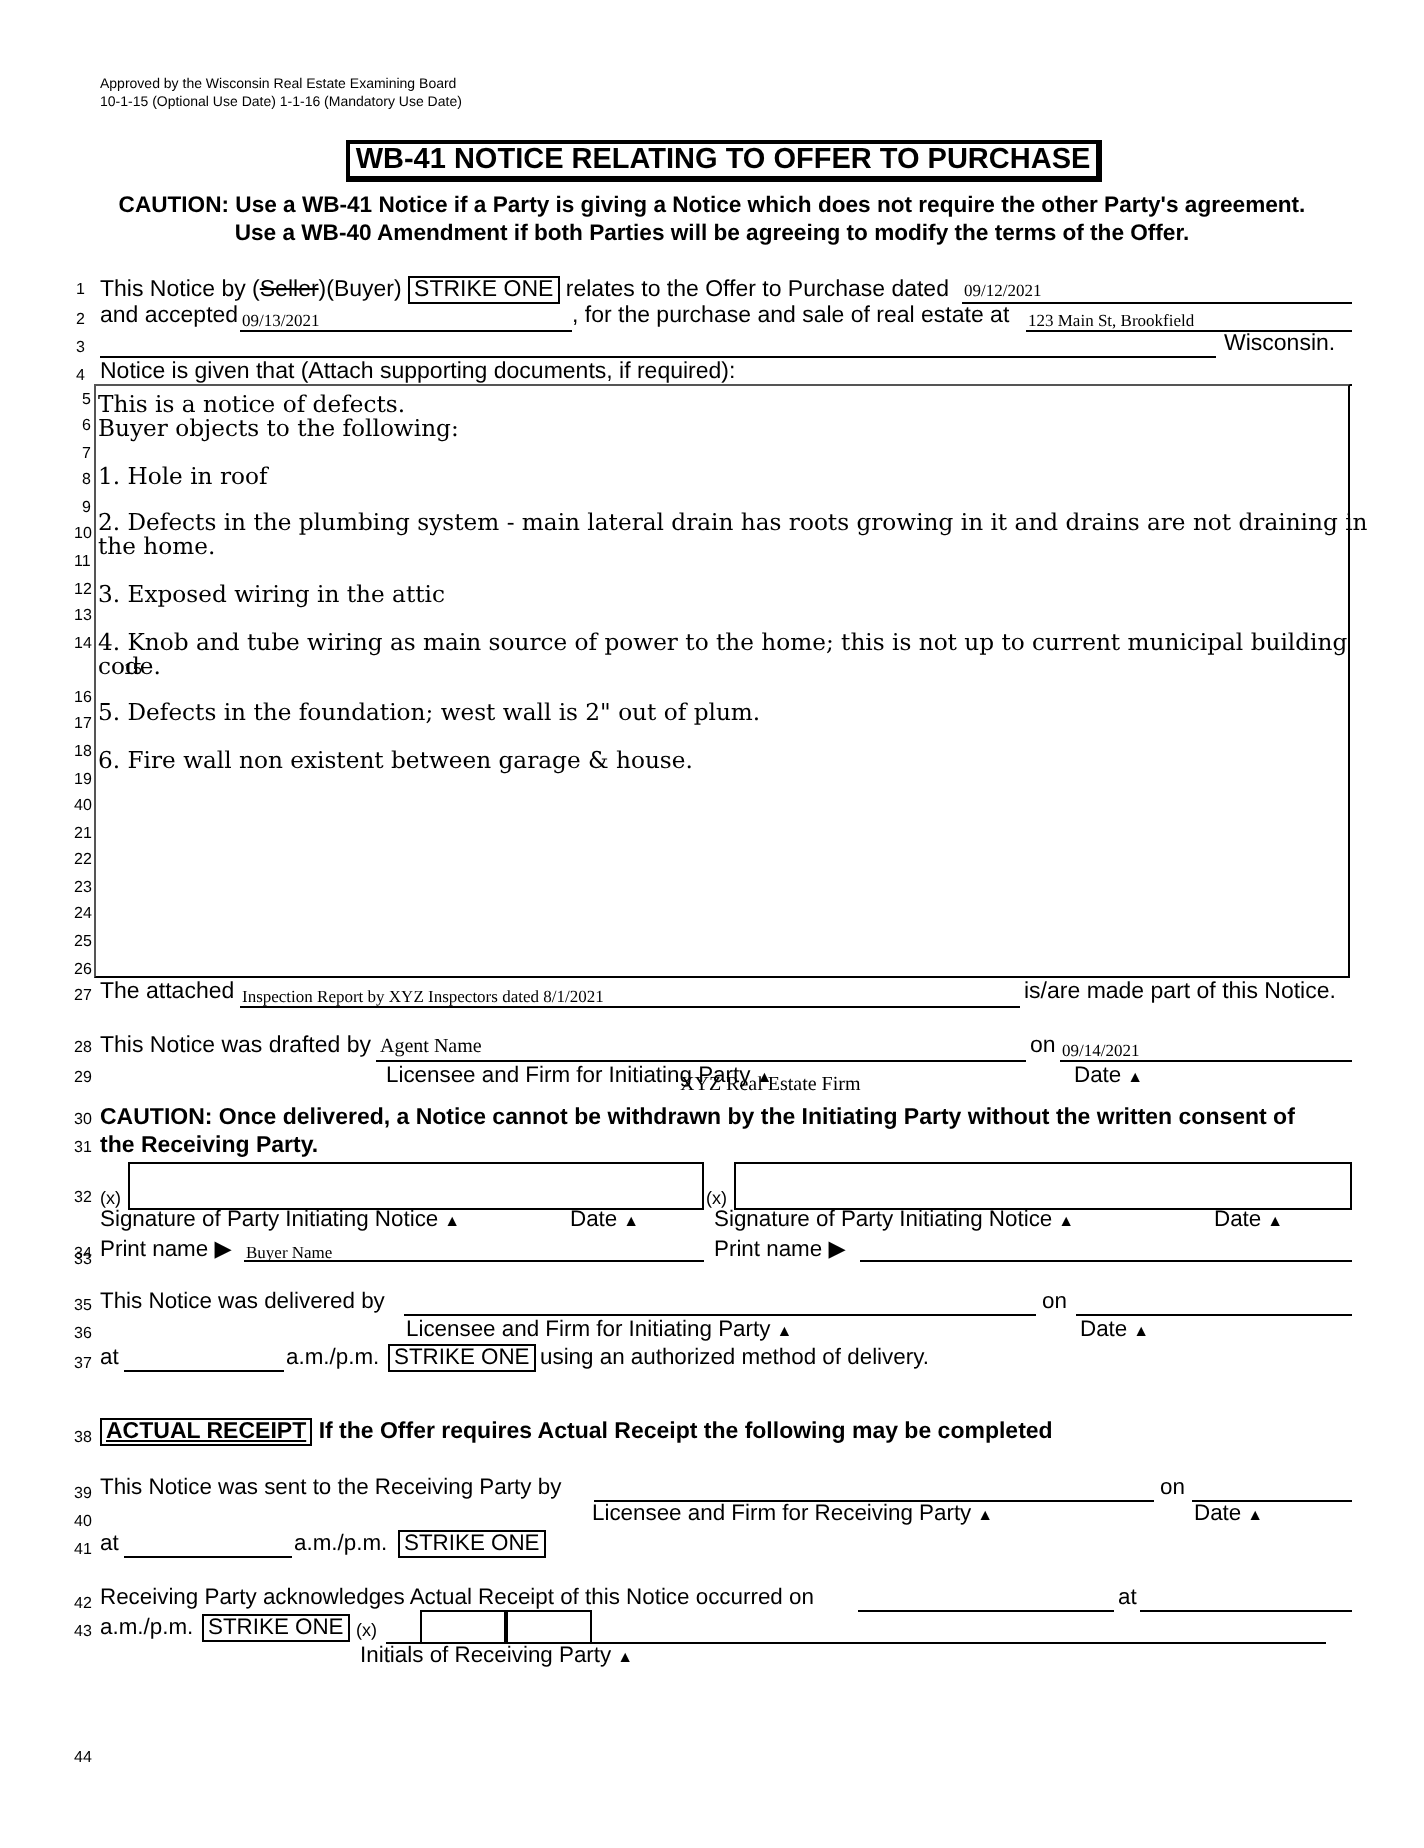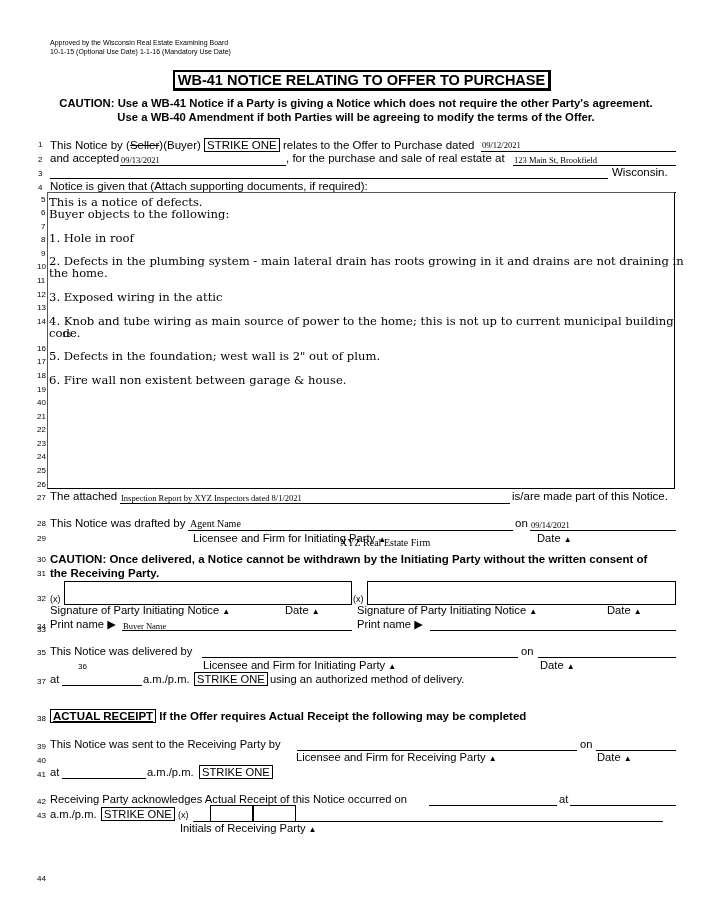--- a/index.html
+++ b/index.html
@@ -62,21 +62,21 @@
 <div class="abs ln" style="left:37px;top:480px;">26</div>
 <div class="abs ln" style="left:37px;top:493px;">27</div>
 <div class="abs ln" style="left:37px;top:519px;">28</div>
 <div class="abs ln" style="left:37px;top:534px;">29</div>
 <div class="abs ln" style="left:37px;top:555px;">30</div>
 <div class="abs ln" style="left:37px;top:569px;">31</div>
 <div class="abs ln" style="left:37px;top:594px;">32</div>
 <div class="abs ln" style="left:37px;top:625px;text-align:center;">33</div>
 <div class="abs ln" style="left:37px;top:622px;">34</div>
 <div class="abs ln" style="left:37px;top:648px;">35</div>
-<div class="abs ln" style="left:37px;top:662px;margin-left:41px;">36</div>
+<div class="abs ln" style="left:37px;top:662px;">36</div>
 <div class="abs ln" style="left:37px;top:677px;">37</div>
 <div class="abs ln" style="left:37px;top:714px;">38</div>
 <div class="abs ln" style="left:37px;top:742px;">39</div>
 <div class="abs ln" style="left:37px;top:756px;">40</div>
 <div class="abs ln" style="left:37px;top:770px;">41</div>
 <div class="abs ln" style="left:37px;top:797px;">42</div>
 <div class="abs ln" style="left:37px;top:811px;">43</div>
 <div class="abs ln" style="left:37px;top:826px;margin-top:48px;">44</div>
 
 <div class="abs t" style="left:50px;top:138px;">

